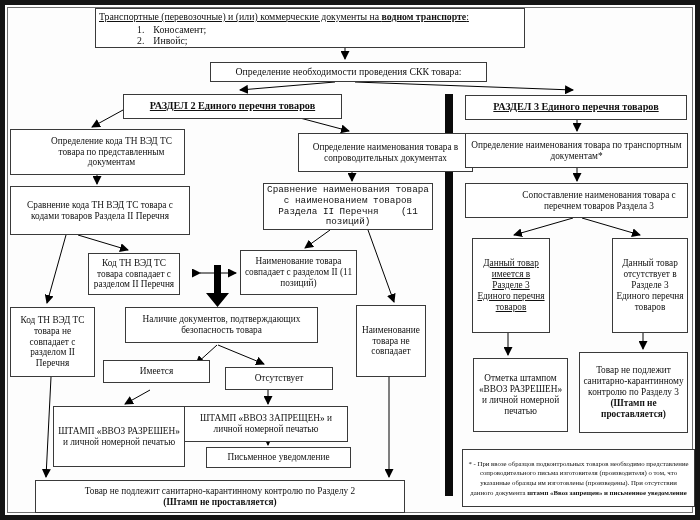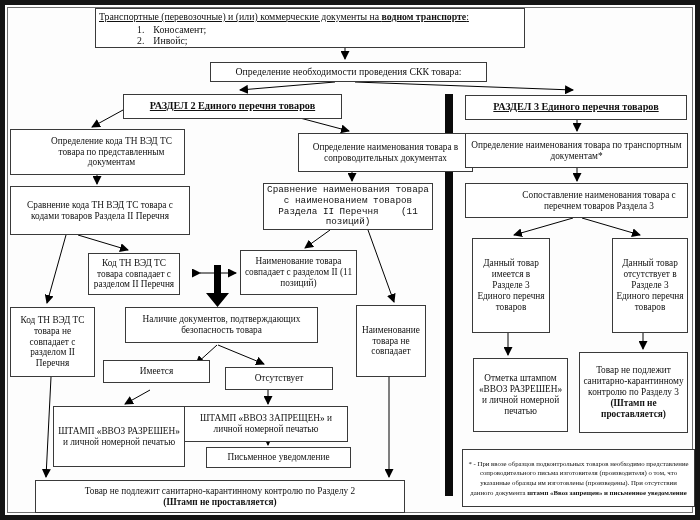--- a/index.html
+++ b/index.html
@@ -30,21 +30,21 @@
   .b-s2-namenomatch{left:356px;top:305px;width:70px;height:72px;word-break:break-word;}
   .b-s2-has{left:103px;top:360px;width:107px;height:23px;}
   .b-s2-absent{left:225px;top:367px;width:108px;height:23px;}
   .b-s2-allowed{left:53px;top:406px;width:132px;height:61px;}
   .b-s2-denied{left:184px;top:406px;width:164px;height:36px;}
   .b-s2-notice{left:206px;top:447px;width:145px;height:21px;}
   .b-s2-final{left:35px;top:480px;width:370px;height:33px;}
   .b-s3h{left:465px;top:95px;width:222px;height:25px;}
   .b-s3-defname{left:465px;top:133px;width:223px;height:35px;}
   .b-s3-cmp{left:465px;top:183px;width:223px;height:35px;padding-left:48px;}
-  .b-s3-in{left:472px;top:238px;width:78px;height:95px;}
+  .b-s3-in{left:472px;top:238px;width:78px;height:95px;text-decoration:underline;}
   .b-s3-notin{left:612px;top:238px;width:76px;height:95px;}
   .b-s3-mark{left:473px;top:358px;width:95px;height:74px;}
   .b-s3-nocontrol{left:579px;top:352px;width:109px;height:81px;}
   .b-s3-footnote{left:462px;top:449px;width:233px;height:58px;font-size:6.8px;line-height:1.4;padding:2px 5px;}
 </style>
 </head>
 <body>
 
 <div class="page">
 

